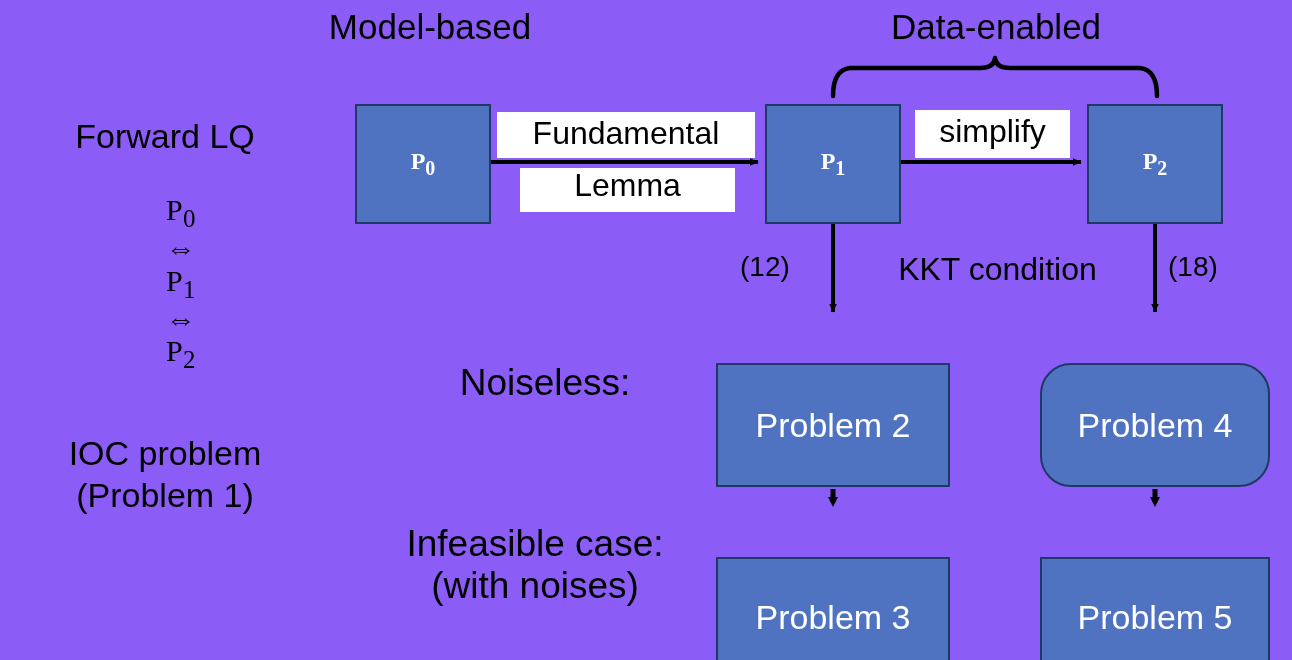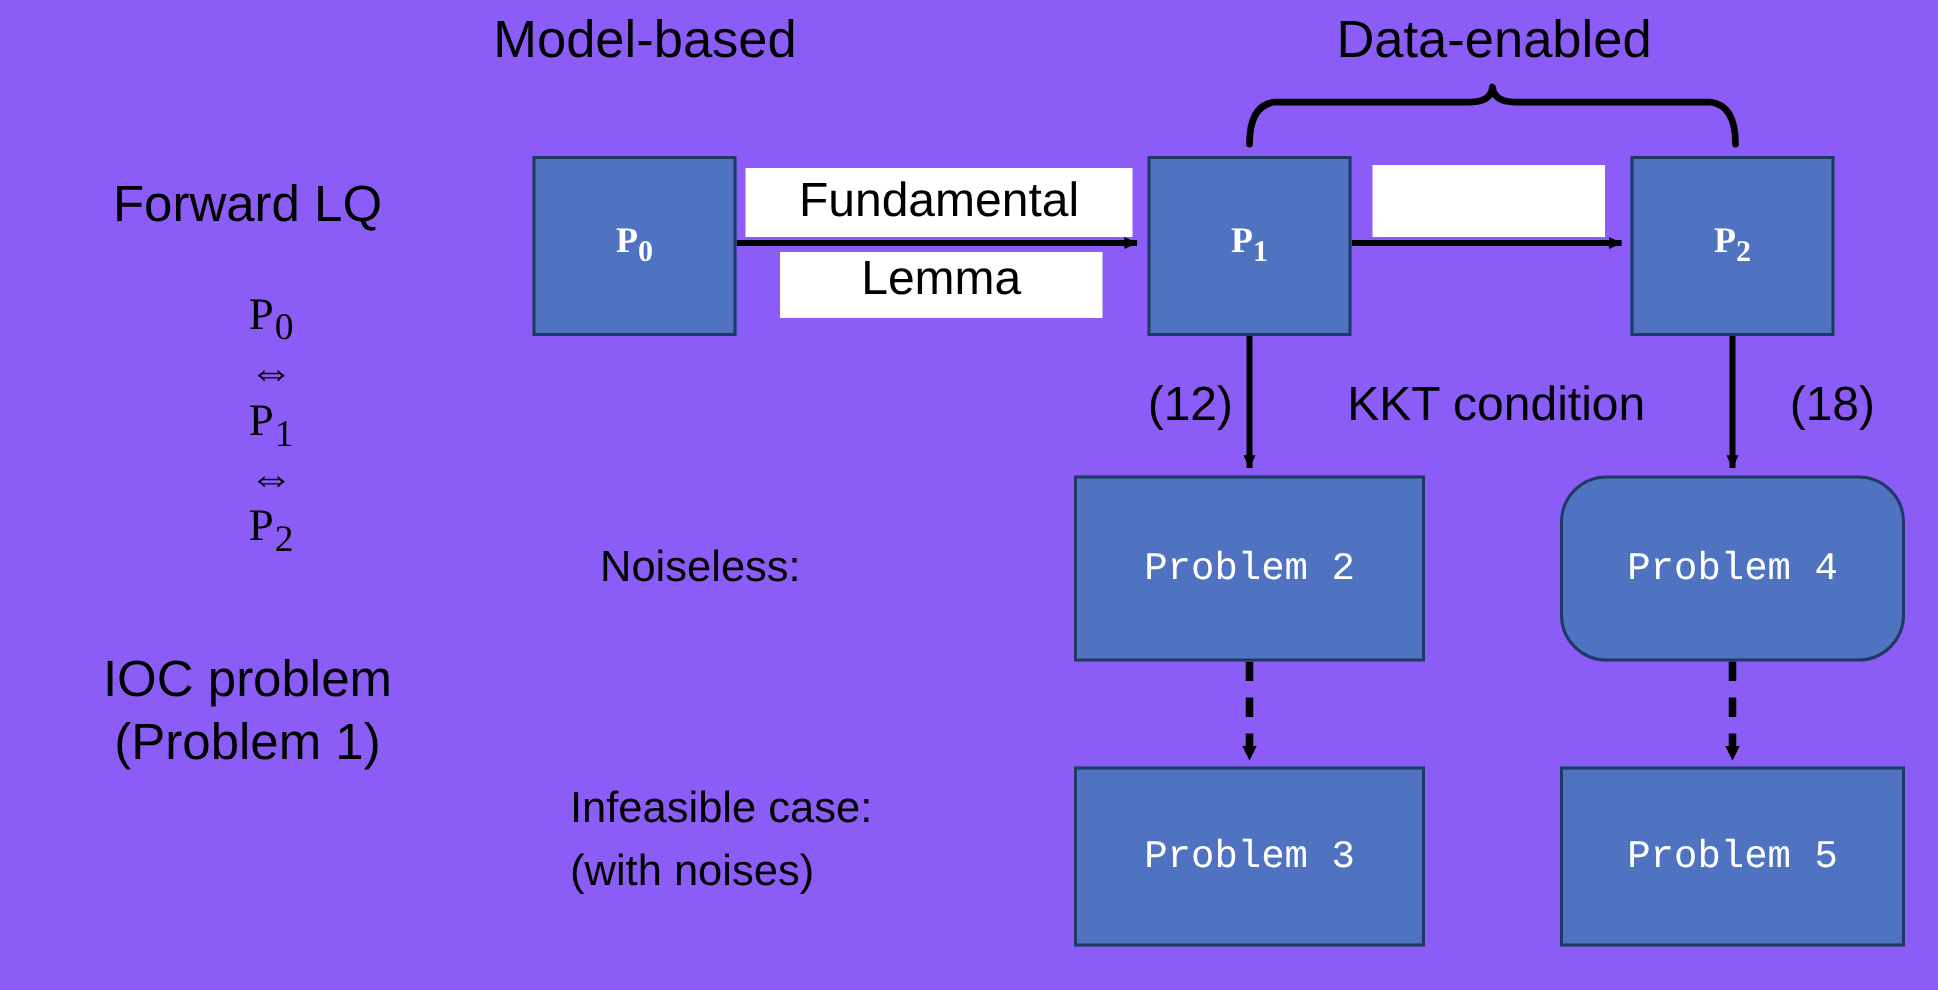--- a/index.html
+++ b/index.html
@@ -27,29 +27,30 @@
   }
   .section-title {
     font-size: 35px;
     text-align: center;
   }
   .side-label {
     font-size: 34px;
     text-align: center;
   }
   .row-label {
-    font-size: 29px;
+    font-size: 37px;
+    text-align: center;
   }
   .edge-label {
     font-size: 32px;
     text-align: center;
   }
   .edge-num {
-    font-size: 32px;
-    text-align: right;
+    font-size: 28px;
+    text-align: left;
   }
   .serif-eq {
     font-family: "Liberation Serif", serif;
     font-size: 30px;
     text-align: center;
     letter-spacing: 0.5px;
   }
 
   
   .box {
@@ -61,22 +62,23 @@
     align-items: center;
     justify-content: center;
     color: #ffffff;
   }
   .box-p {
     font-family: "Liberation Serif", serif;
     font-weight: bold;
     font-size: 24px;
   }
   .box-problem {
-    font-family: Liberation Mono, monospace;
-    font-size: 26px;
+    font-family: Liberation Sans, sans-serif;
+    font-size: 34px;
+    margin-top: 46px;
   }
 
   
   #wires {
     position: absolute;
     left: 0; top: 0;
     width: 1292px;
     height: 660px;
     pointer-events: none;
   }
@@ -142,20 +144,21 @@
 
   <div class="txt row-label" style="left:380px; top:524px; width:310px;">Infeasible case:</div>
 
   <div class="wire-mask" style="left:497px; top:112px; width:258px; height:46px;"></div>
   <div class="txt edge-label" style="left:497px; top:116px; width:258px;">Fundamental</div>
 
   <div class="wire-mask" style="left:520px; top:168px; width:215px; height:44px;"></div>
   <div class="txt edge-label" style="left:520px; top:168px; width:215px;">Lemma</div>
 
   <div class="wire-mask" style="left:915px; top:110px; width:155px; height:48px;"></div>
+  <div class="txt edge-label" style="left:915px; top:114px; width:155px;">simplify</div>
 
   <div class="txt edge-num" style="left:740px; top:252px; width:82px;">(12)</div>
 
   <div class="txt edge-label" style="left:855px; top:252px; width:285px;">KKT condition</div>
 
   <div class="txt edge-num" style="left:1168px; top:252px; width:82px;">(18)</div>
 
   <div class="box box-p" style="left:355px; top:104px; width:136px; height:120px;">
     <span>
       <span>P</span><sub>0</sub>

